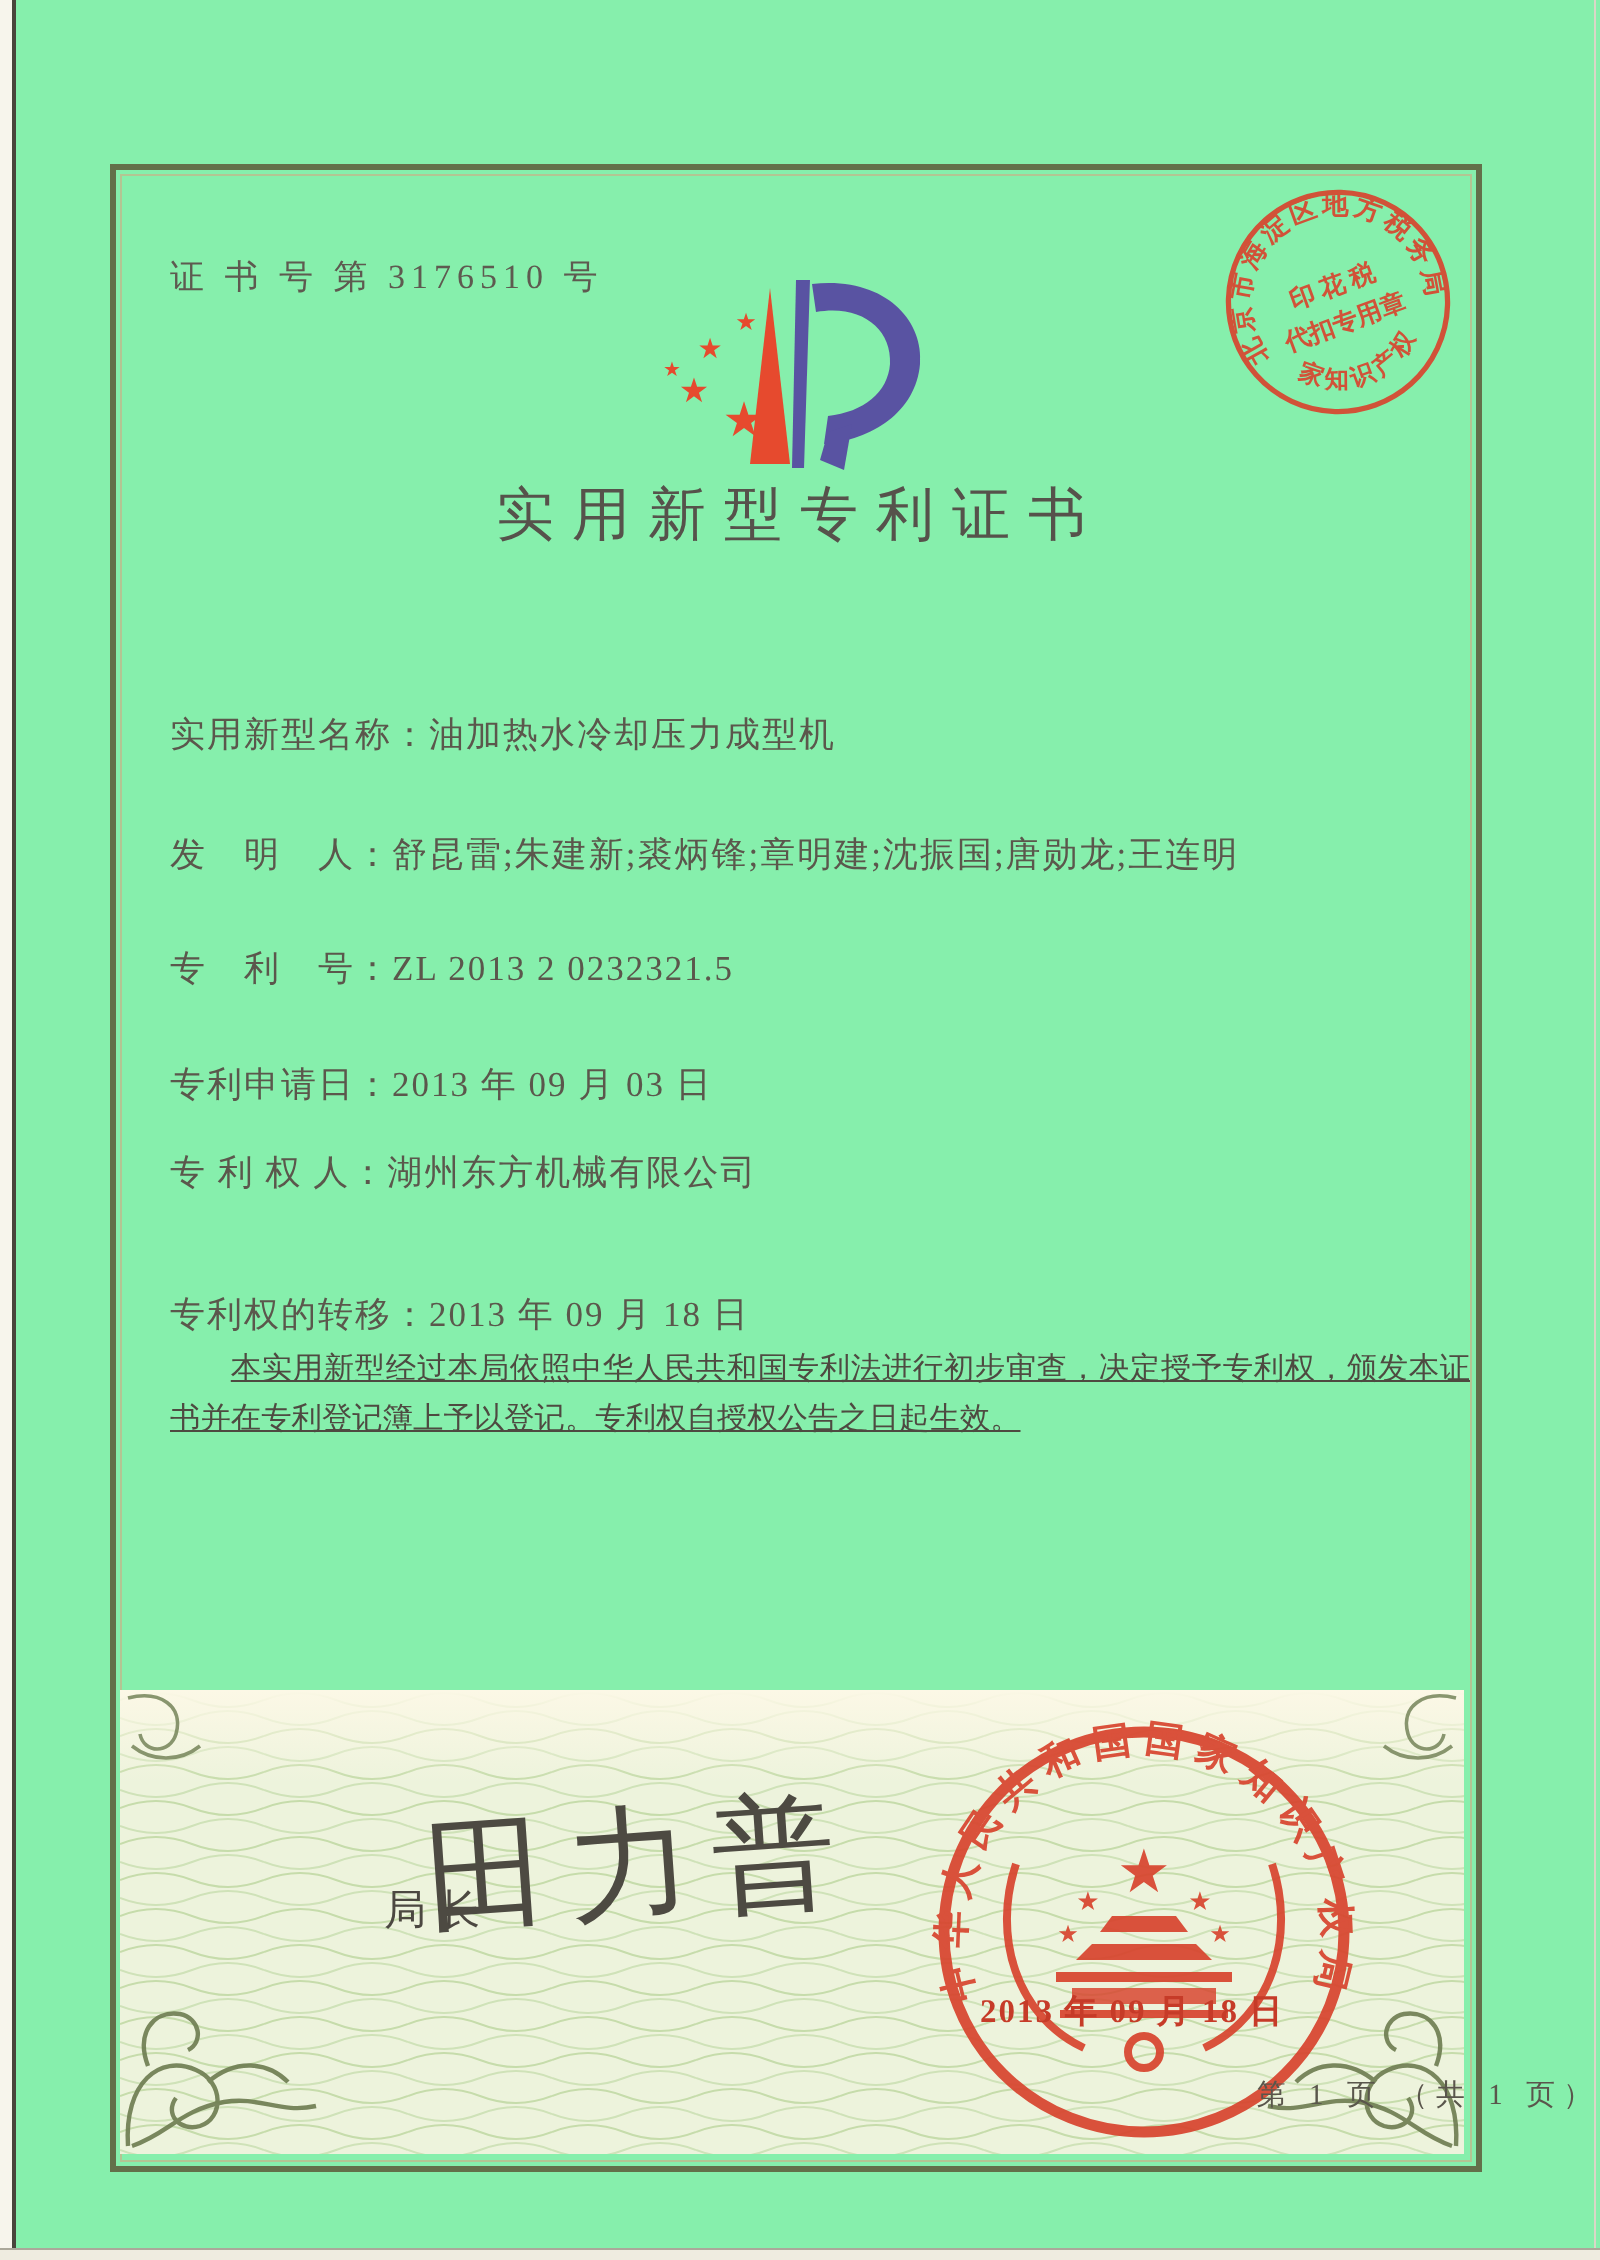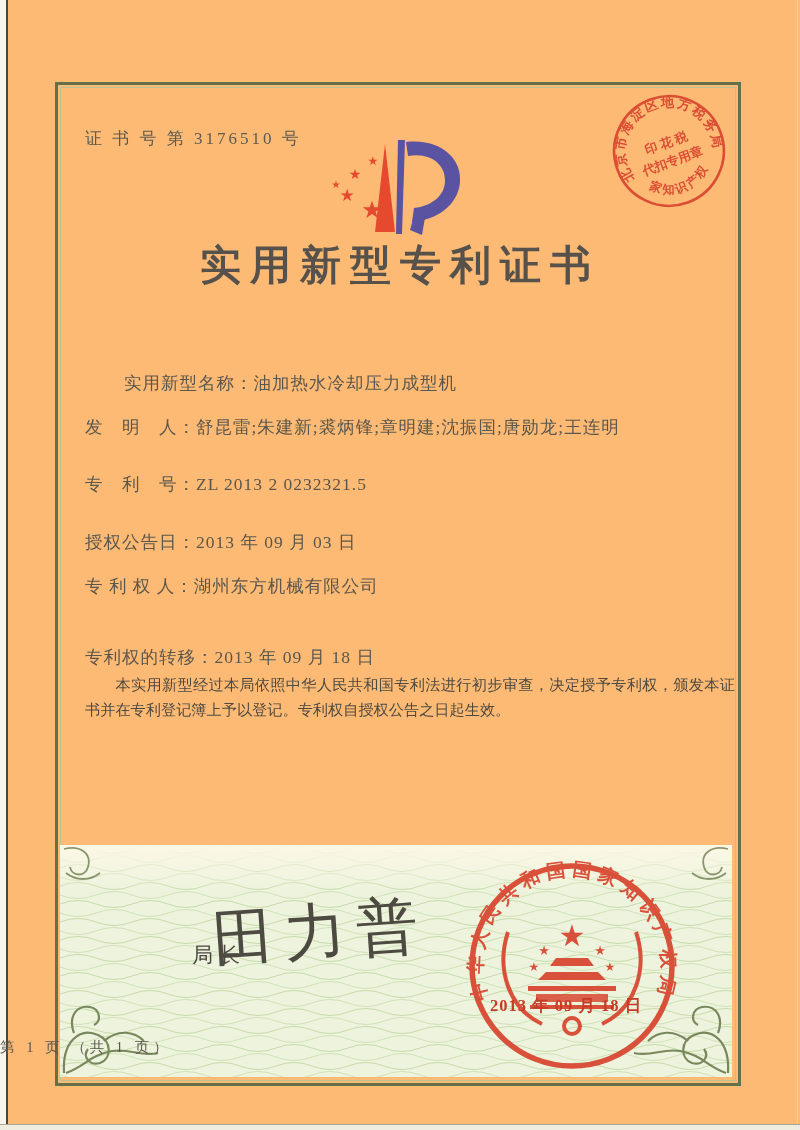--- a/index.html
+++ b/index.html
@@ -1,51 +1,51 @@
 <!DOCTYPE html>
 <html><head>
 <meta charset="utf-8">
 <style>
   html,body{margin:0;padding:0;background:#e9e7e0;}
-  .sheet{position:relative;width:800px;height:1130px;background:#fdba74;overflow:hidden;
+  .sheet{position:relative;width:800px;height:1130px;background:#86efac;overflow:hidden;
          font-family:"Liberation Serif","DejaVu Serif",serif;color:#4e4a41;}
   .abs{position:absolute;}
   
   .scan-left-margin{left:0;top:0;width:6px;height:100%;background:#f7f5ec;}
   .scan-left-line{left:6px;top:0;width:2px;height:1124px;background:#49453b;}
   .scan-bottom{left:0;right:0;bottom:0;height:5px;background:#efece0;border-top:1px solid #aba89a;}
   .scan-right{right:2px;top:0;width:1px;height:100%;background:#d9d6c7;}
   
   .frame{left:55px;top:82px;width:680px;height:998px;border:3px solid #63704a;}
   .frame-inner{position:absolute;inset:2px;border:1px solid #b4c593;}
   
   .deco-zone{left:60px;top:845px;width:672px;height:232px;}
   
   .cert-no{left:85px;top:127px;font-size:17px;letter-spacing:3px;color:#5e5a50;}
   .logo{left:322px;top:138px;width:145px;height:100px;}
   .tax-stamp{left:610px;top:92px;width:118px;height:118px;transform:rotate(-20deg);opacity:.92;}
-  .title{left:0;width:100%;top:238px;text-align:center;font-size:41px;letter-spacing:9px;
-         font-weight:700;color:#56524b;}
+  .title{left:0;width:100%;top:238px;text-align:center;font-size:29px;letter-spacing:9px;
+         font-weight:400;color:#56524b;}
   .fields{left:85px;top:355px;width:648px;font-size:17.5px;color:#5b574c;letter-spacing:1px;}
   .field-row{position:absolute;left:0;white-space:nowrap;}
-  .field-row:nth-child(1){top:16px;margin-left:39px;}
+  .field-row:nth-child(1){top:0;}
   .field-row:nth-child(2){top:60px;}
   .field-row:nth-child(3){top:117px;}
   .field-row:nth-child(4){top:175px;}
   .field-row:nth-child(5){top:219px;}
   .field-row:nth-child(6){top:290px;}
   .body-text{left:85px;top:672px;width:650px;font-size:15.2px;line-height:25.3px;
              text-align:justify;color:#4e4a41;}
-  .body-text p{margin:0;text-indent:2em;}
+  .body-text p{margin:0;text-indent:2em;text-decoration:underline;}
   .sig-label{left:152px;top:941px;font-size:21px;letter-spacing:6px;color:#4c4841;margin-left:40px;}
   .sig-name{left:212px;top:890px;font-size:62px;letter-spacing:10px;color:#4d4a42;
             transform:rotate(-4deg);white-space:nowrap;}
   .seal{left:464px;top:858px;width:216px;height:216px;opacity:.93;}
   .seal-date{left:490px;top:995px;font-size:16.5px;font-weight:600;letter-spacing:1px;color:#c63b28;}
-  .footer{left:0;width:100%;top:1038px;text-align:left;font-size:14.5px;letter-spacing:4px;color:#5a564c;}
+  .footer{left:0;width:100%;top:1038px;text-align:right;font-size:14.5px;letter-spacing:4px;color:#5a564c;}
 </style>
 </head>
 <body>
 
 <div class="sheet">
 
   <div class="abs scan-left-margin"></div>
   <div class="abs scan-left-line"></div>
   <div class="abs scan-right"></div>
   <div class="abs scan-bottom"></div>
@@ -128,21 +128,21 @@
     <div class="field-row">
       <span>实用新型名称：</span><span>油加热水冷却压力成型机</span>
     </div>
     <div class="field-row">
       <span>发　明　人：</span><span>舒昆雷;朱建新;裘炳锋;章明建;沈振国;唐勋龙;王连明</span>
     </div>
     <div class="field-row">
       <span>专　利　号：</span><span>ZL 2013 2 0232321.5</span>
     </div>
     <div class="field-row">
-      <span>授权公告日：</span><span>2013 年 09 月 03 日</span>
+      <span>专利申请日：</span><span>2013 年 09 月 03 日</span>
     </div>
     <div class="field-row">
       <span>专 利 权 人：</span><span>湖州东方机械有限公司</span>
     </div>
     <div class="field-row">
       <span>专利权的转移：</span><span>2013 年 09 月 18 日</span>
     </div>
   </div>
 
   <div class="abs body-text">

